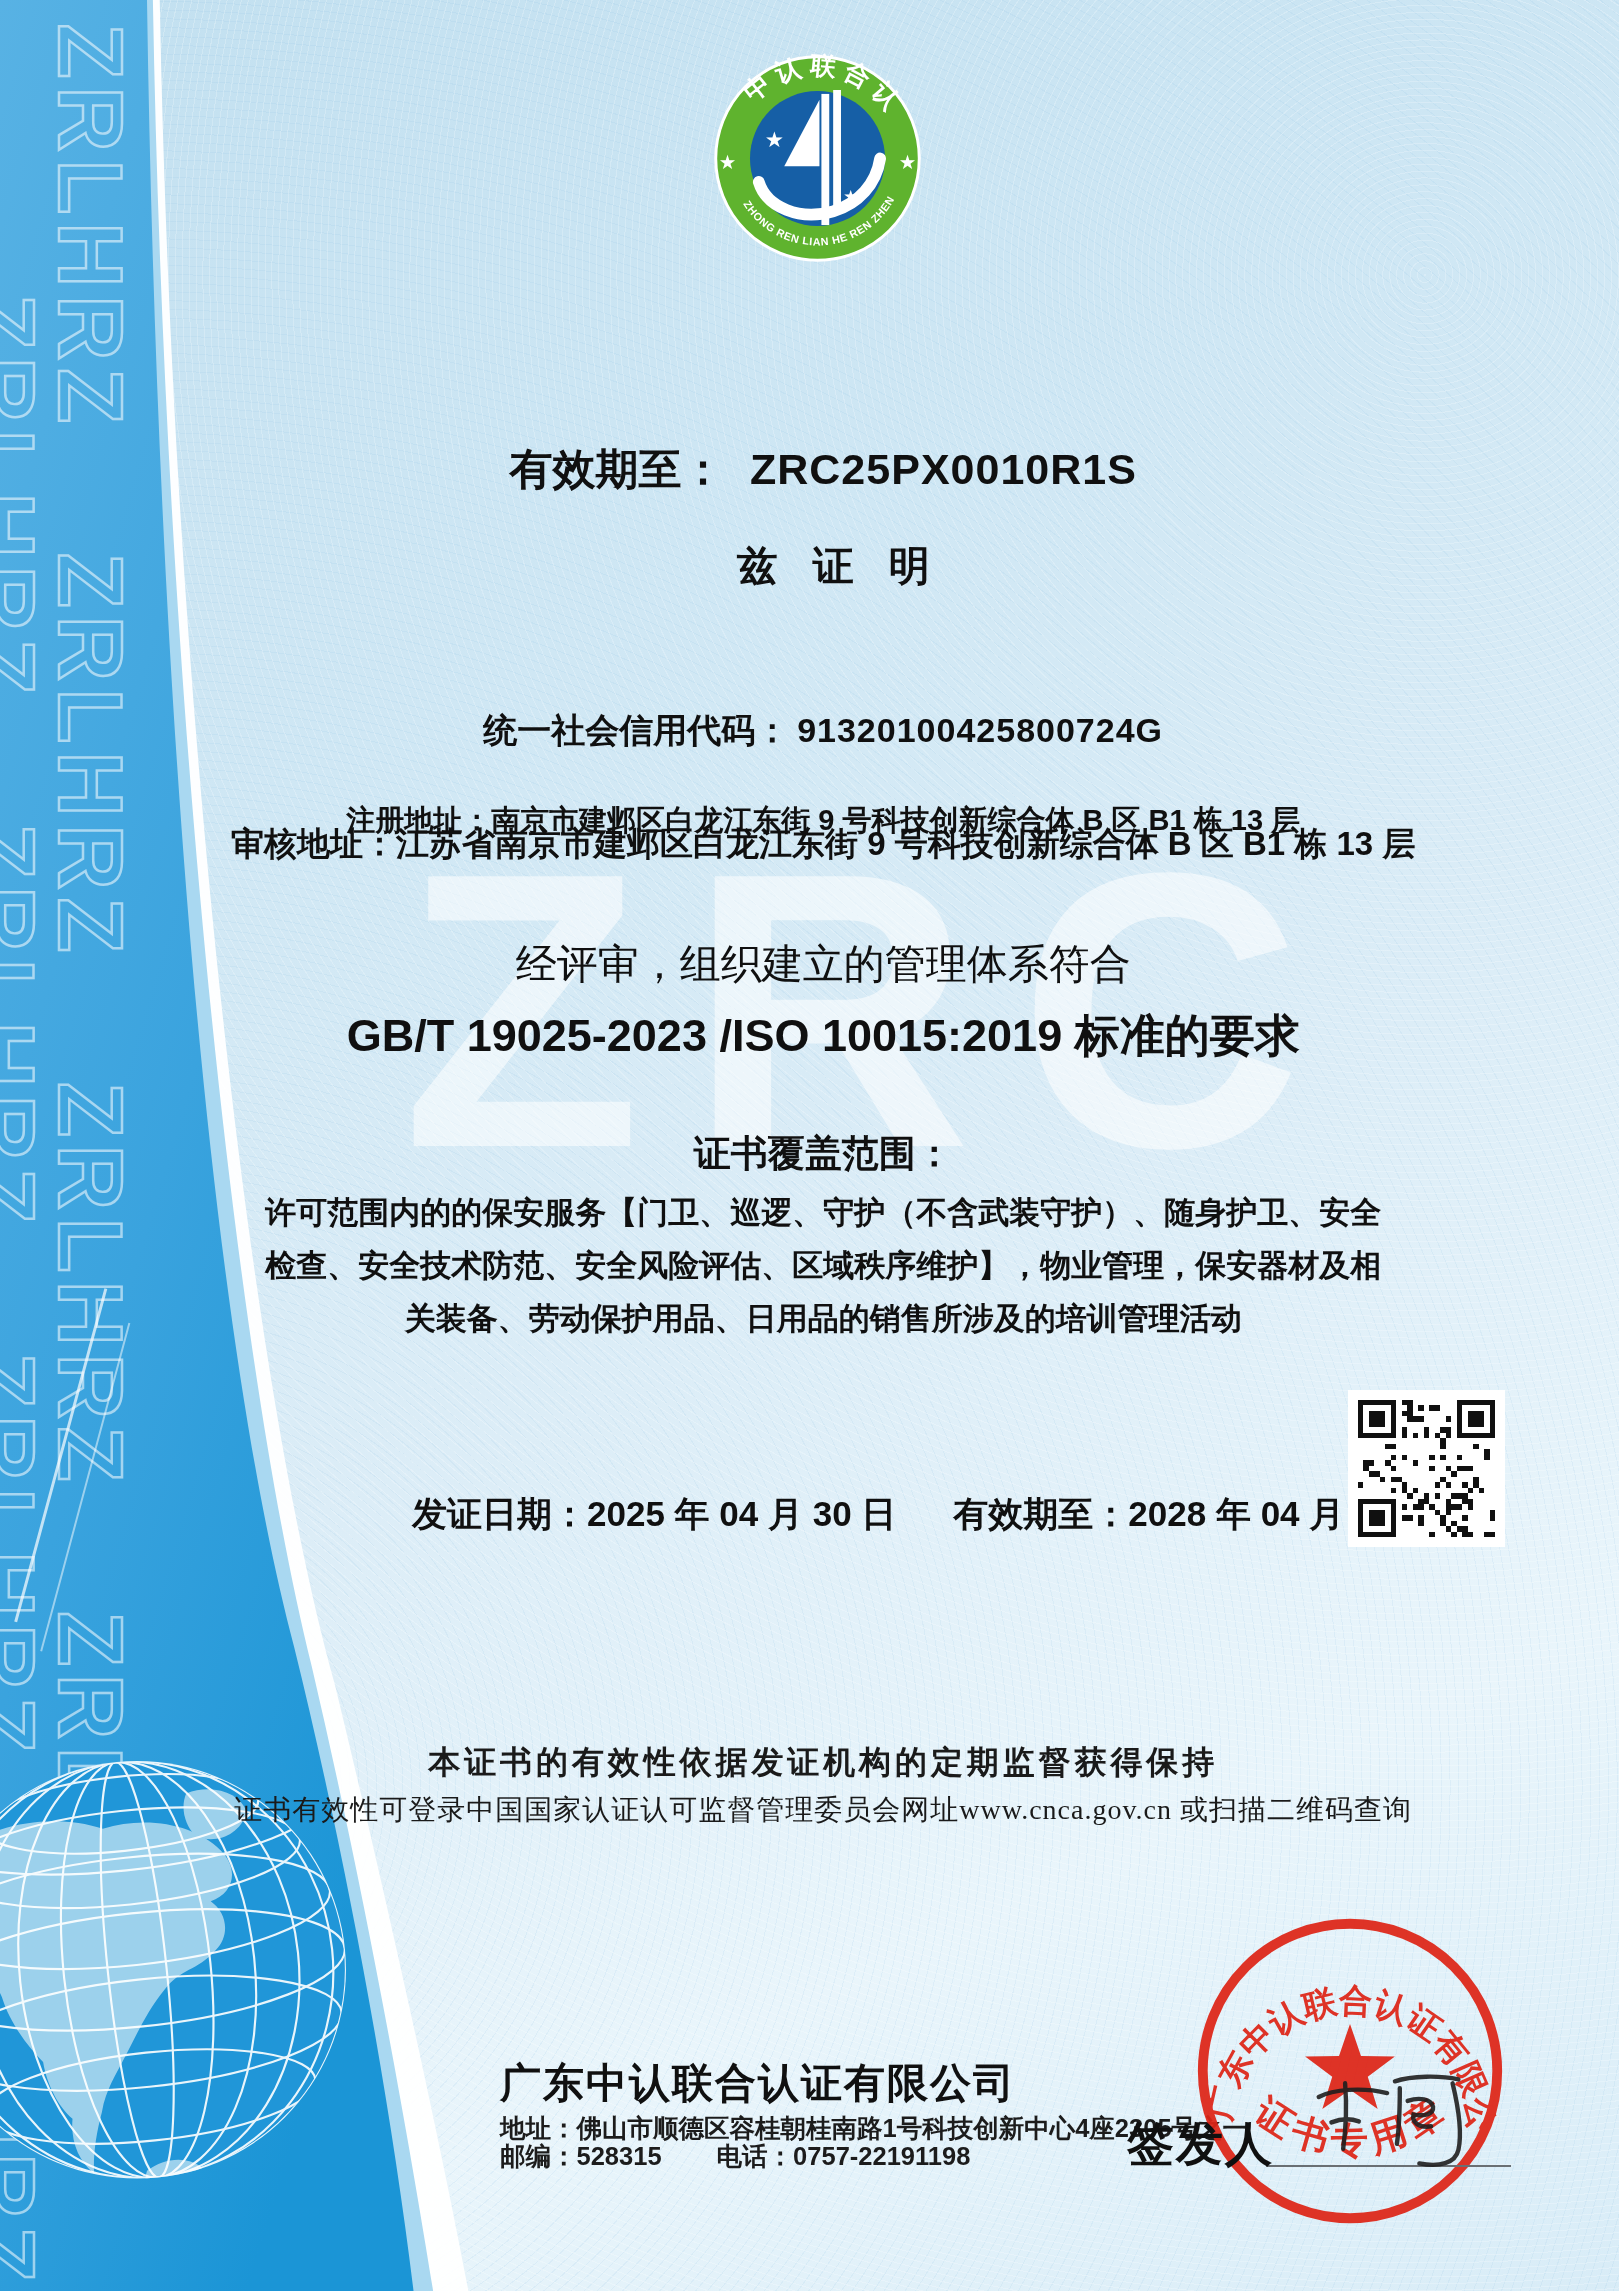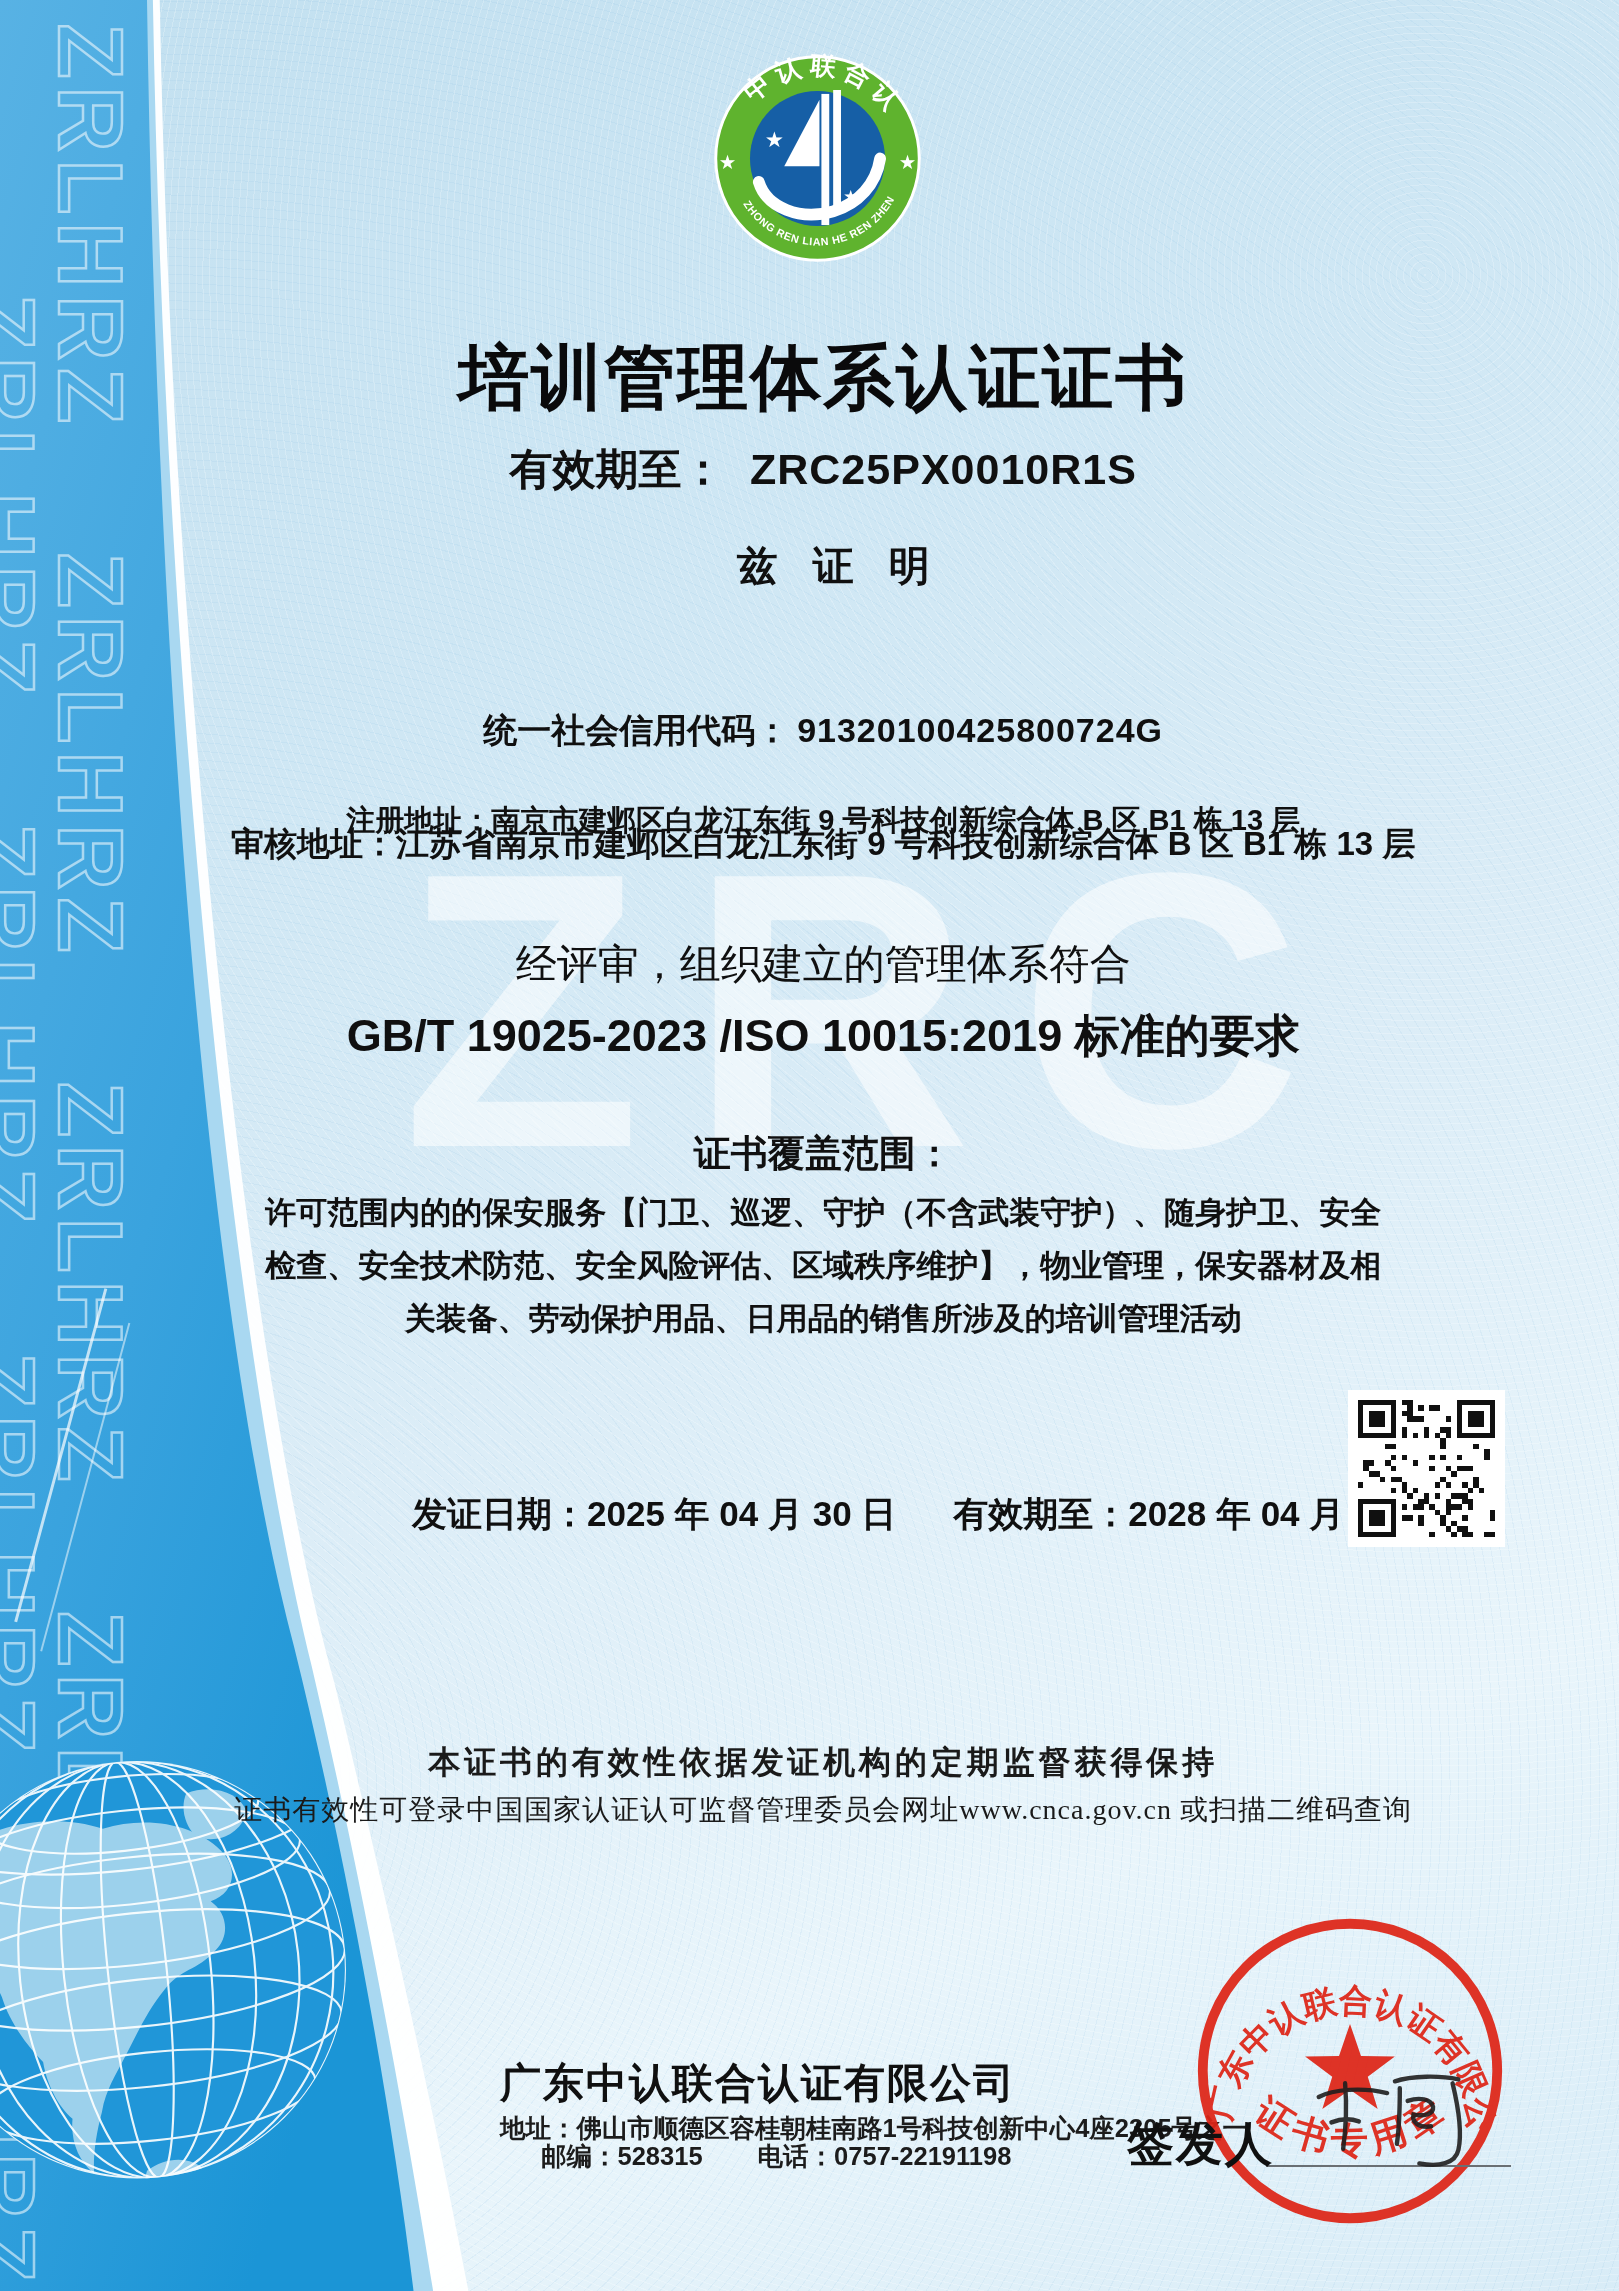--- a/index.html
+++ b/index.html
@@ -39,21 +39,21 @@
   .standard{top:1006px;font-size:45px;font-weight:800;}
   .scopelabel{top:1129px;font-size:37px;font-weight:700;}
   .scope{top:1186px;font-size:31px;font-weight:600;line-height:53px;}
   .dates{position:absolute;z-index:4;left:412px;top:1455px;display:flex;gap:57px;font-size:35px;font-weight:700;white-space:nowrap;margin-top:36px;}
   .qr{position:absolute;z-index:4;left:1348px;top:1390px;width:157px;height:157px;background:#fff;box-sizing:border-box;padding:9.8px;}
   .qr svg{display:block;width:137px;height:137px;}
   .note1{top:1741px;font-family:"Liberation Serif",serif;font-size:32px;font-weight:600;letter-spacing:3.9px;color:#1a1a1a;}
   .note2{top:1791px;font-family:"Liberation Serif",serif;font-size:28px;font-weight:500;letter-spacing:1px;color:#1a1a1a;}
   .issuer-name{left:500px;top:2056px;font-size:41px;font-weight:700;letter-spacing:2px;white-space:nowrap;}
   .issuer-addr{left:500px;top:2111px;font-size:25.5px;font-weight:600;color:#1c1c1c;white-space:nowrap;}
-  .issuer-postal{left:500px;top:2139px;font-size:25.5px;font-weight:600;color:#1c1c1c;white-space:nowrap;margin-left:41px;}
+  .issuer-postal{left:500px;top:2139px;font-size:25.5px;font-weight:600;color:#1c1c1c;white-space:nowrap;}
   .issuer-postal .phone{margin-left:55px;}
   .signer{left:1127px;top:2113px;font-size:47px;font-weight:900;letter-spacing:2px;z-index:7;}
   .sigline{position:absolute;z-index:6;left:1266px;top:2165px;width:245px;border-top:2px solid #6a6f73;}
   svg.logo{position:absolute;z-index:4;left:704px;top:45px;width:227px;height:227px;}
   svg.seal{position:absolute;z-index:5;left:1191px;top:1912px;width:318px;height:318px;opacity:.93;}
   svg.signature{position:absolute;z-index:7;left:1294px;top:2054px;width:196px;height:127px;}
 </style>
 </head>
 <body>
 
@@ -138,21 +138,20 @@
     <g>
       <path d="M56,140 C64,166 98,180 132,170 C158,162 176,142 180,116" stroke="#ffffff" stroke-width="12" fill="none" stroke-linecap="round"></path>
       <path d="M118,56 L82,124 L118,124 Z" fill="#ffffff"></path>
       <rect x="120" y="50" width="8" height="134" fill="#ffffff"></rect>
       <rect x="132" y="46" width="8" height="126" fill="#ffffff"></rect>
       <text x="72" y="104" font-size="22" fill="#ffffff" text-anchor="middle">★</text>
       <text x="150" y="160" font-size="17" fill="#ffffff" text-anchor="middle">★</text>
     </g>
   </svg>
 
-  <div class="centered title">培训管理体系认证证书</div>
 
   <div class="centered certno">
     <span>有效期至：</span><span class="val">ZRC25PX0010R1S</span>
   </div>
 
   <div class="centered hereby">兹证明</div>
 
 
   <div class="centered credit">
     <span>统一社会信用代码：</span><span class="val">91320100425800724G</span>

